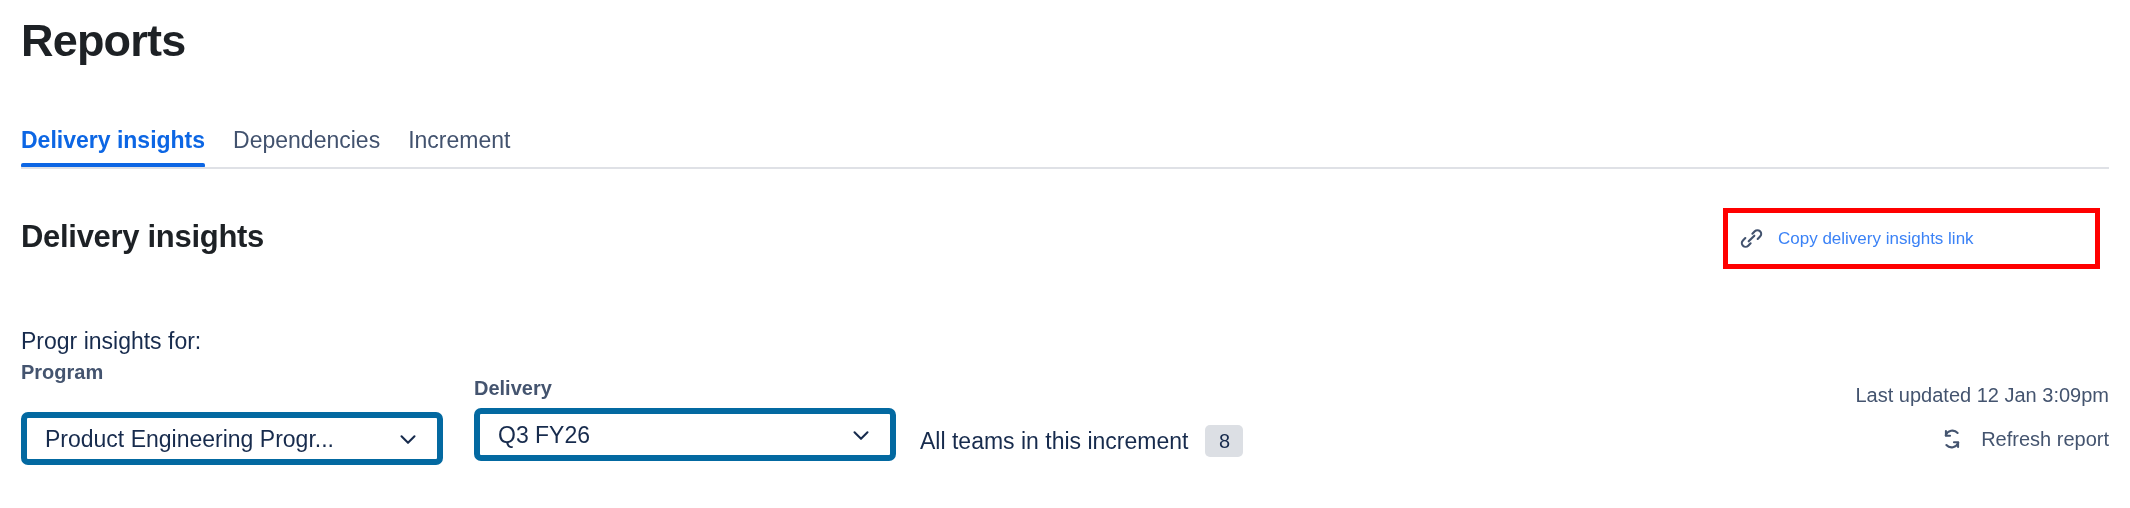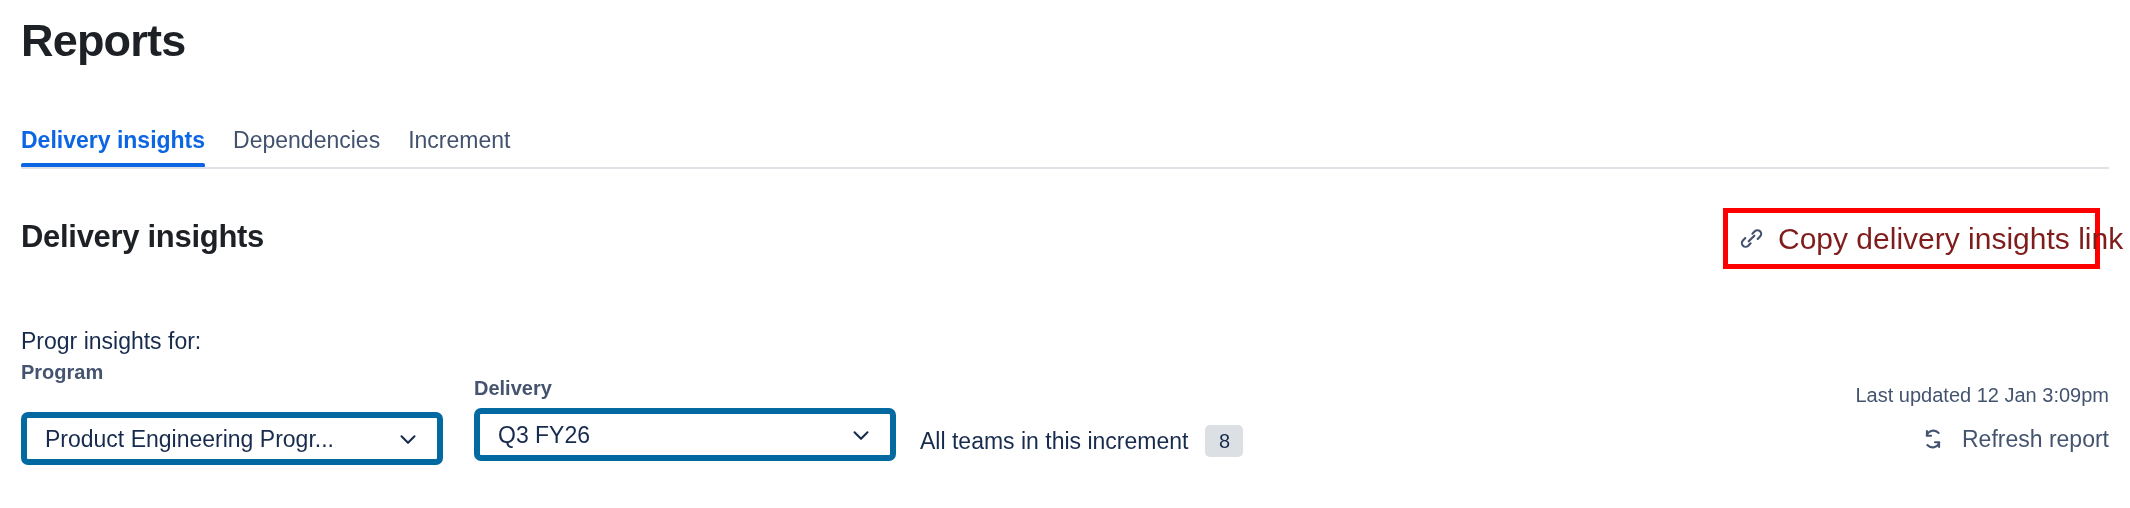--- a/index.html
+++ b/index.html
@@ -105,23 +105,23 @@
     background: #ffffff;
   }
   .copy-link-button {
     position: absolute;
     left: 1738px;
     top: 220px;
     height: 37px;
     display: flex;
     align-items: center;
     gap: 13px;
-    font-size: 30px;
-    line-height: 28px;
-    color: #7f1d1d;
+    font-size: 17px;
+    line-height: 28px;
+    color: #3b82f6;
     white-space: nowrap;
     cursor: pointer;
     background: transparent;
     border: none;
     padding: 0;
     font-family: "Liberation Sans", sans-serif;
   }
   .icon-link {
     width: 27px;
     height: 27px;
@@ -225,21 +225,21 @@
     white-space: nowrap;
     text-align: right;
   }
   .refresh-button {
     position: absolute;
     right: 21px;
     top: 425px;
     display: flex;
     align-items: center;
     gap: 16px;
-    font-size: 23px;
+    font-size: 20px;
     line-height: 28px;
     color: #44546f;
     white-space: nowrap;
     cursor: pointer;
     background: transparent;
     border: none;
     padding: 0;
     font-family: "Liberation Sans", sans-serif;
   }
   .icon-refresh {

